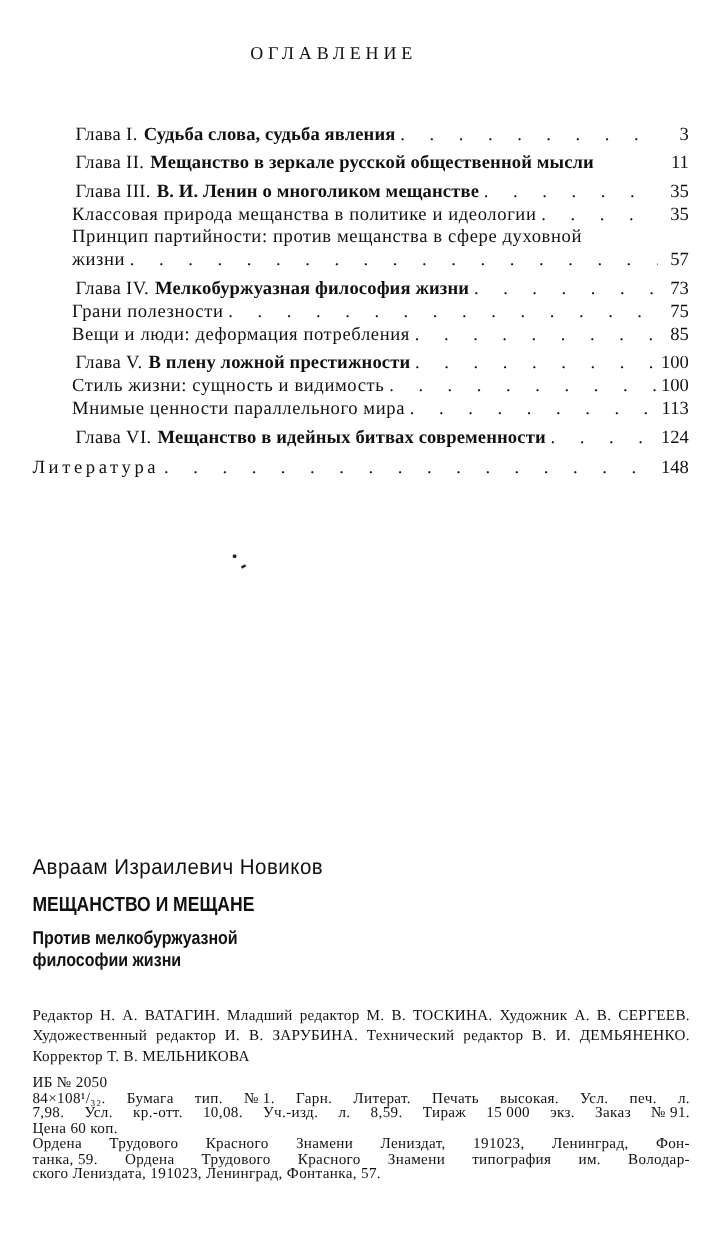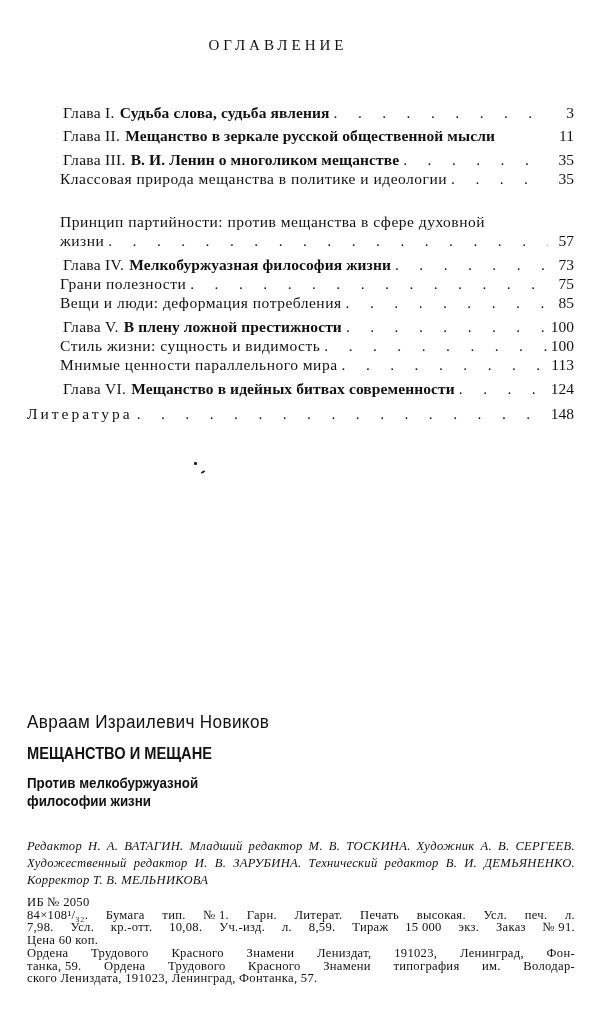--- a/index.html
+++ b/index.html
@@ -20,42 +20,42 @@
   .row.first { margin-top: 0; }
   .row.sub { padding-left: 33px; }
   .row .prefix { letter-spacing: 0.3px; margin-right: 5px; margin-left: 36px; }
   .row .title { font-weight: bold; letter-spacing: 0.1px; }
   .row .subtitle { letter-spacing: 0.5px; }
   .row .spaced { letter-spacing: 3px; }
   .row .dots {
     flex: 1; overflow: hidden; margin: 0 4px; letter-spacing: 8.3px; text-align: right;
   }
   .row .page { min-width: 22px; text-align: right; }
-  .wrap-line { padding-left: 33px; font-size: 15.5px; line-height: 19px; letter-spacing: 0.5px; white-space: nowrap; margin-top: 24px; }
+  .wrap-line { padding-left: 33px; font-size: 15.5px; line-height: 19px; letter-spacing: 0.5px; white-space: nowrap; }
 
   .marks { position: absolute; left: 194px; top: 462px; }
   .mark1 { position: absolute; left: 0; top: 0; width: 3px; height: 3px; background:#222; border-radius: 1px; }
   .mark2 { position: absolute; left: 7px; top: 9px; width: 4px; height: 2px; background:#222; transform: rotate(-30deg); }
 
   .colophon { position: absolute; left: 27px; top: 712px; width: 550px; }
   .author {
     font-family: "Liberation Sans", "DejaVu Sans", sans-serif; font-size: 18px;
     letter-spacing: 0.4px; transform: scaleX(0.95); transform-origin: left;
   }
   .book-title {
     margin-top: 11px; font-family: "Liberation Sans", "DejaVu Sans", sans-serif;
     font-weight: bold; font-size: 17px; transform: scaleX(0.86); transform-origin: left;
   }
   .subtitle-book {
     margin-top: 10px; font-family: "Liberation Sans", "DejaVu Sans", sans-serif;
     font-weight: bold; font-size: 15.5px; line-height: 18px; transform: scaleX(0.86); transform-origin: left;
   }
   .credits {
     position: absolute; left: 27px; top: 838px; width: 548px;
-    font-size: 12.6px; line-height: 17px; text-align: justify; letter-spacing: 0.3px; font-style: italic;
+    font-size: 12.6px; line-height: 17px; text-align: justify; letter-spacing: 0.3px;
   }
   .imprint {
     position: absolute; left: 27px; top: 896px; width: 548px;
     font-size: 12.6px; line-height: 12.7px; letter-spacing: 0.3px;
   }
   .line { display: flex; justify-content: space-between; white-space: nowrap; }
   .line.left { justify-content: flex-start; }
   .line span { display: inline-block; }
 </style>
 </head>

